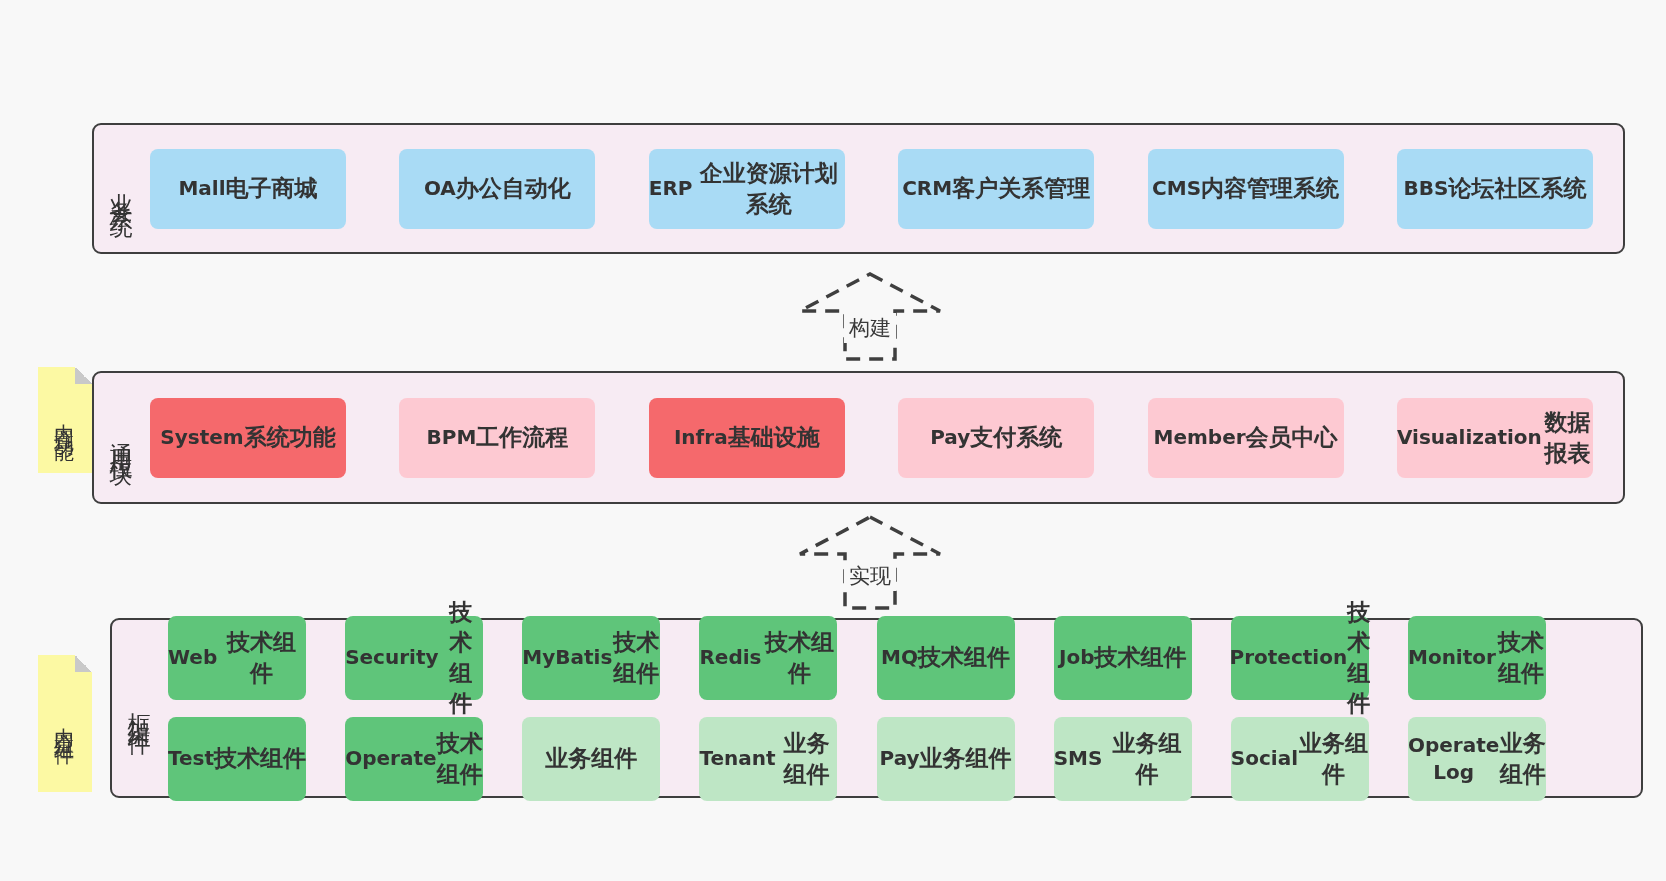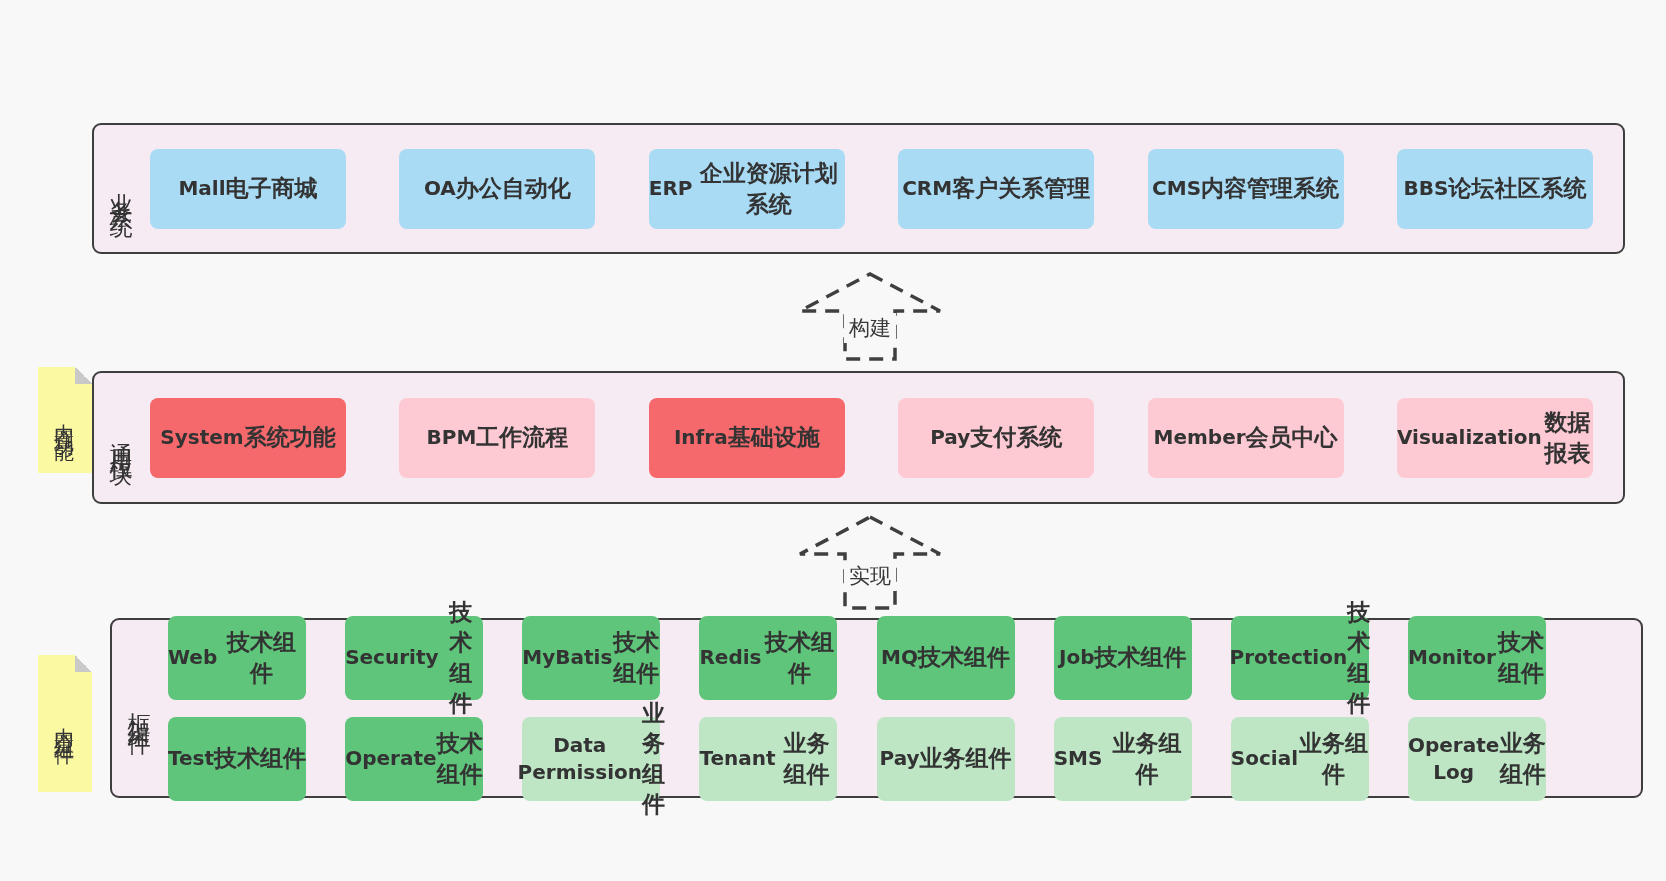--- a/index.html
+++ b/index.html
@@ -193,21 +193,20 @@
     <div class="boxes cols8">
       <div class="box green">
         <div class="t1">Test</div>
         <div class="t2">技术组件</div>
       </div>
       <div class="box green">
         <div class="t1">Operate</div>
         <div class="t2">技术组件</div>
       </div>
       <div class="box lightgreen">
-        <div class="t1">Data Permission</div>
         <div class="t2">业务组件</div>
       </div>
       <div class="box lightgreen">
         <div class="t1">Tenant</div>
         <div class="t2">业务组件</div>
       </div>
       <div class="box lightgreen">
         <div class="t1">Pay</div>
         <div class="t2">业务组件</div>
       </div>

